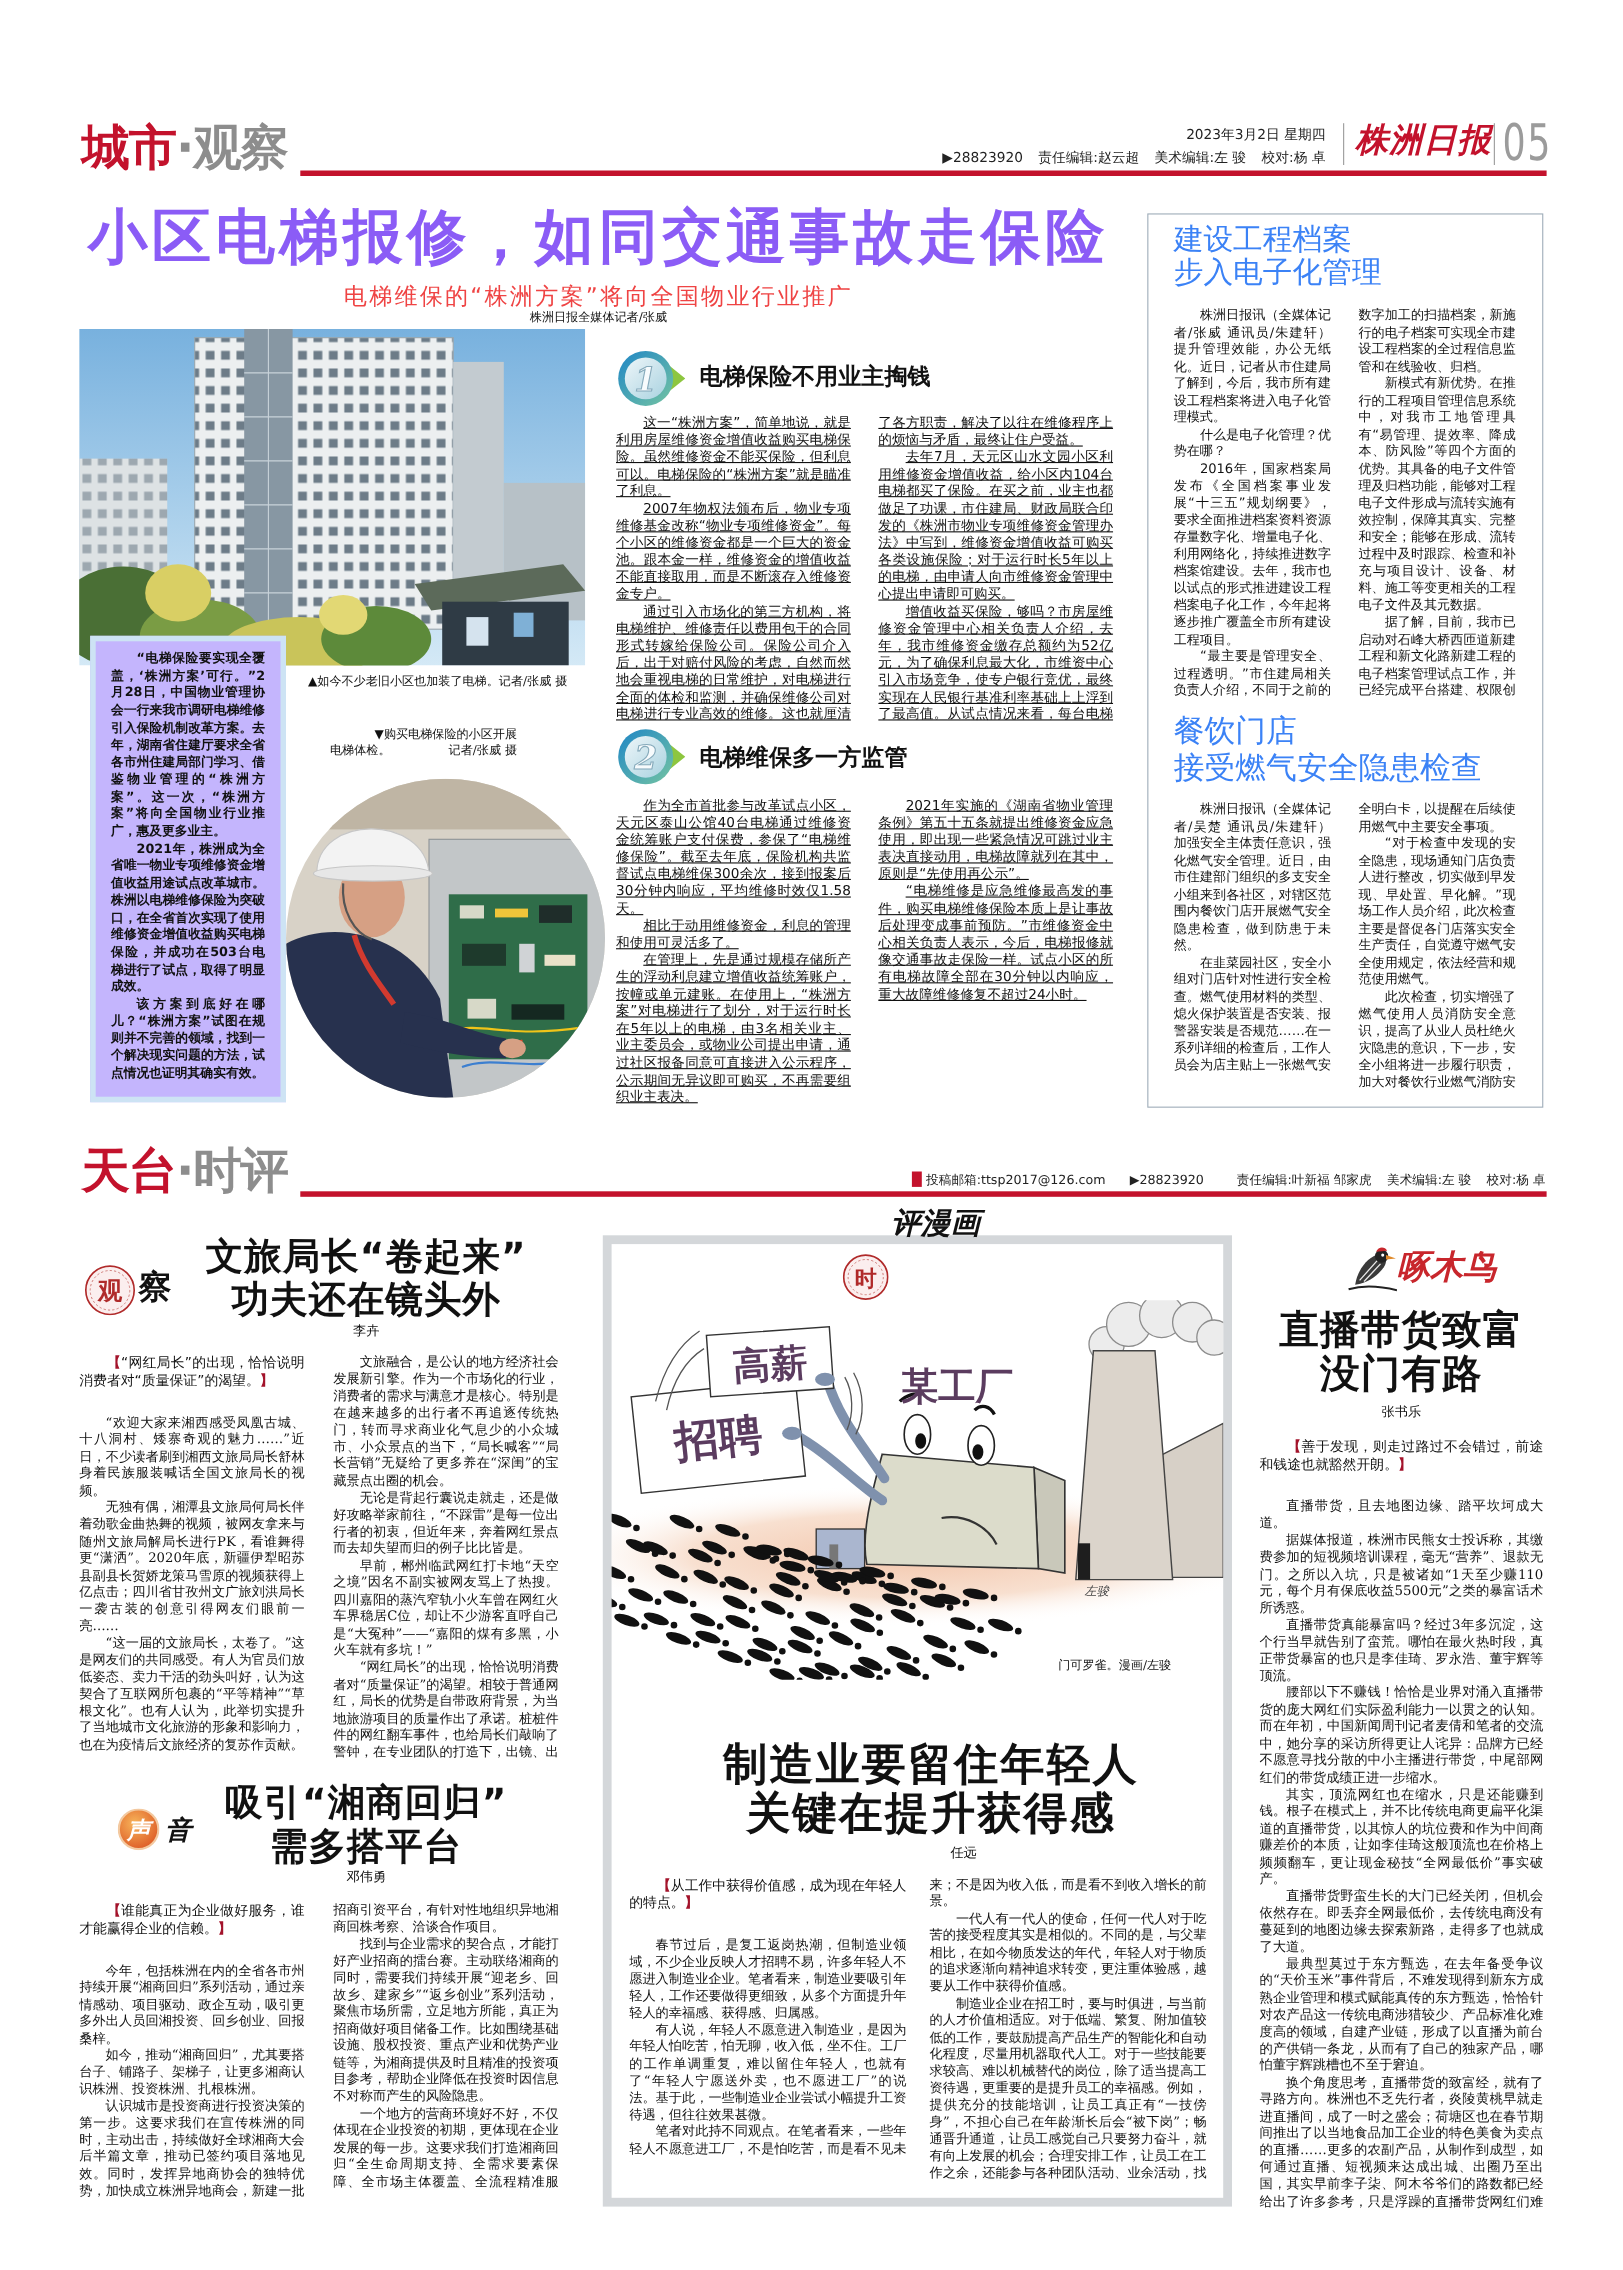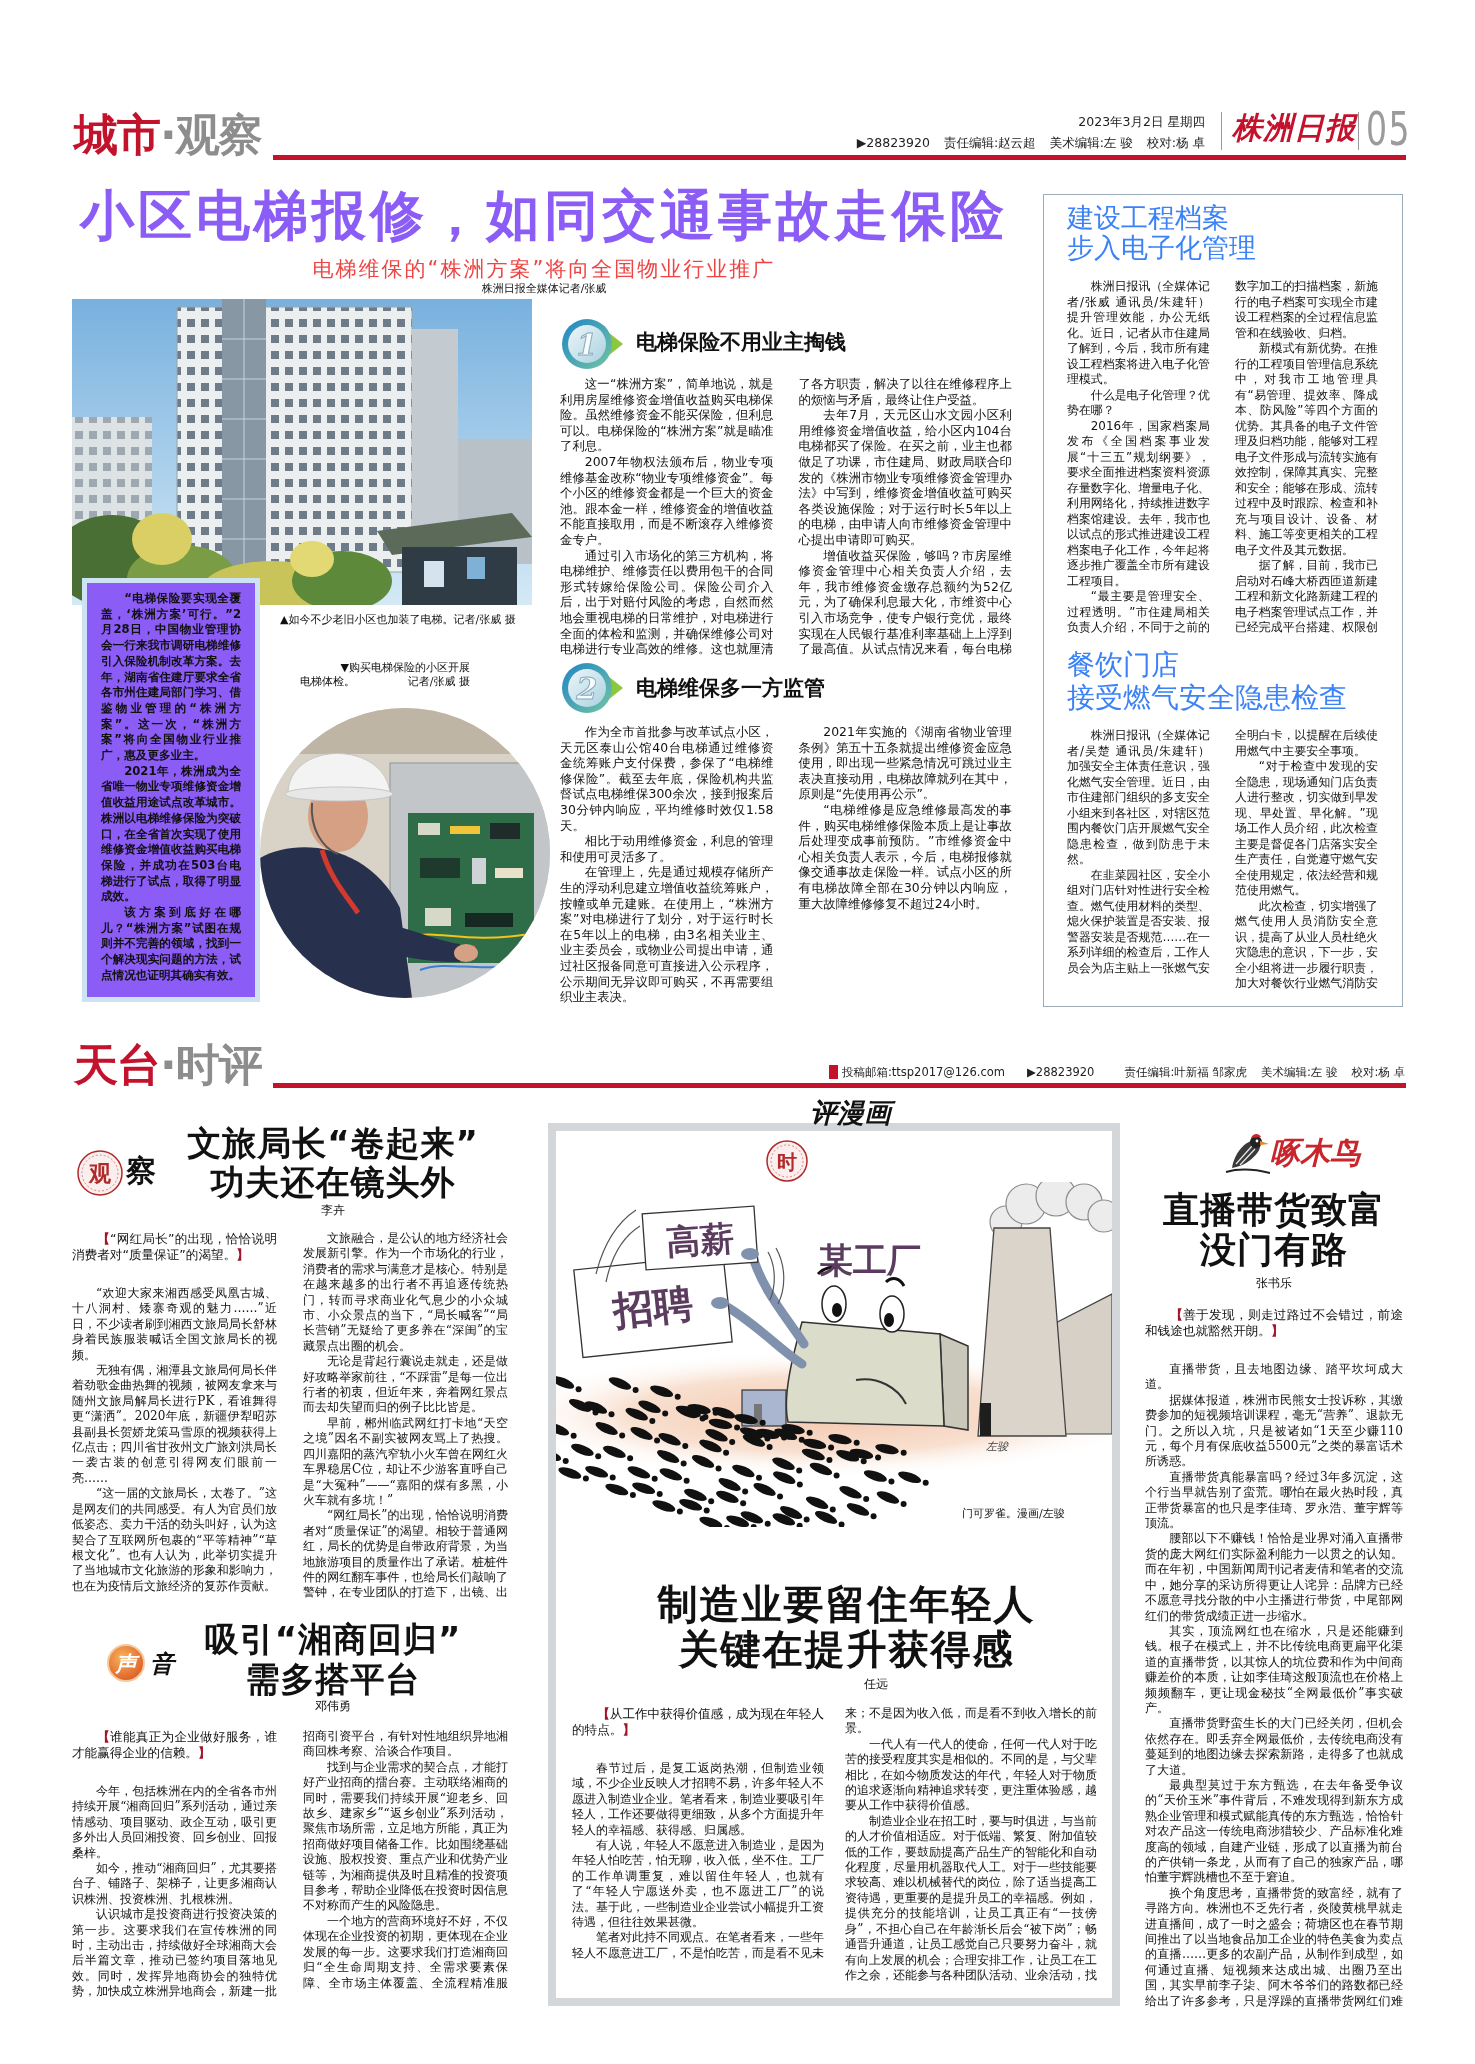--- a/index.html
+++ b/index.html
@@ -12,25 +12,25 @@
 .red-rule{background:#c3122c;height:5px;}
 .hdr-text{font-size:12.5px;line-height:16px;color:#222;white-space:nowrap;}
 .hdr-text .gap{margin-left:14px;}
 .vdiv{width:1px;background:#9a9a9a;}
 .logo{font-family:"DejaVu Serif",serif;font-style:italic;font-weight:bold;color:#c3122c;font-size:30px;line-height:36px;letter-spacing:1px;white-space:nowrap;}
 .pagenum{font-size:46px;line-height:46px;color:#9b9b9b;transform:scaleX(.72);transform-origin:left top;letter-spacing:2px;white-space:nowrap;}
 .headline{font-size:54px;line-height:60px;font-weight:900;letter-spacing:4px;text-align:center;white-space:nowrap;color:#8b5cf6;}
 .subtitle{font-size:21px;line-height:26px;color:#ef4444;text-align:center;letter-spacing:2px;white-space:nowrap;}
 .byline{font-size:11px;line-height:14px;text-align:center;white-space:nowrap;}
 .caption{font-family:"DejaVu Serif",serif;font-size:11px;line-height:14px;white-space:nowrap;color:#111;}
-.intro-box{border:5px solid #cde3f4;background:#8b5cf6;padding:8px 14px 0 14px;z-index:2;overflow:hidden;}
+.intro-box{border:5px solid #cde3f4;background:#c4b5fd;padding:8px 14px 0 14px;z-index:2;overflow:hidden;}
 .intro-box p{margin:0;text-indent:2em;font-size:11.6px;line-height:15.7px;font-weight:bold;text-align:justify;}
 .sec-head-title{font-family:"DejaVu Serif",serif;font-size:21px;line-height:26px;font-weight:bold;white-space:nowrap;}
 .body-top{font-size:12.4px;line-height:15.6px;column-count:2;column-gap:25px;column-fill:auto;overflow:hidden;text-align:justify;}
-.body-top p{margin:0;text-indent:2em;}
+.body-top p{margin:0;text-indent:2em;text-decoration:underline;}
 .side-box{border:1.5px solid #9eacb8;}
 .side-title{font-family:"DejaVu Serif",serif;font-size:27px;line-height:30px;color:#3b82f6;white-space:nowrap;}
 .side-title.t2{font-size:28px;line-height:33px;}
 .body-side{font-size:11.9px;line-height:15.5px;column-count:2;column-gap:25px;column-fill:auto;overflow:hidden;text-align:justify;}
 .body-side p{margin:0;text-indent:2em;}
 .op-title{font-size:34px;line-height:39px;font-weight:900;text-align:center;white-space:nowrap;letter-spacing:1px;}
 .op-title.big{font-size:40px;line-height:45px;letter-spacing:2px;padding-left:25px;}
 .op-title.mid{font-size:36px;line-height:40px;}
 .op-author{font-size:12px;line-height:15px;text-align:center;white-space:nowrap;}
 .op-body{font-family:"DejaVu Serif",serif;font-size:12px;line-height:15.4px;column-count:2;column-gap:26px;column-fill:auto;overflow:hidden;text-align:justify;}

